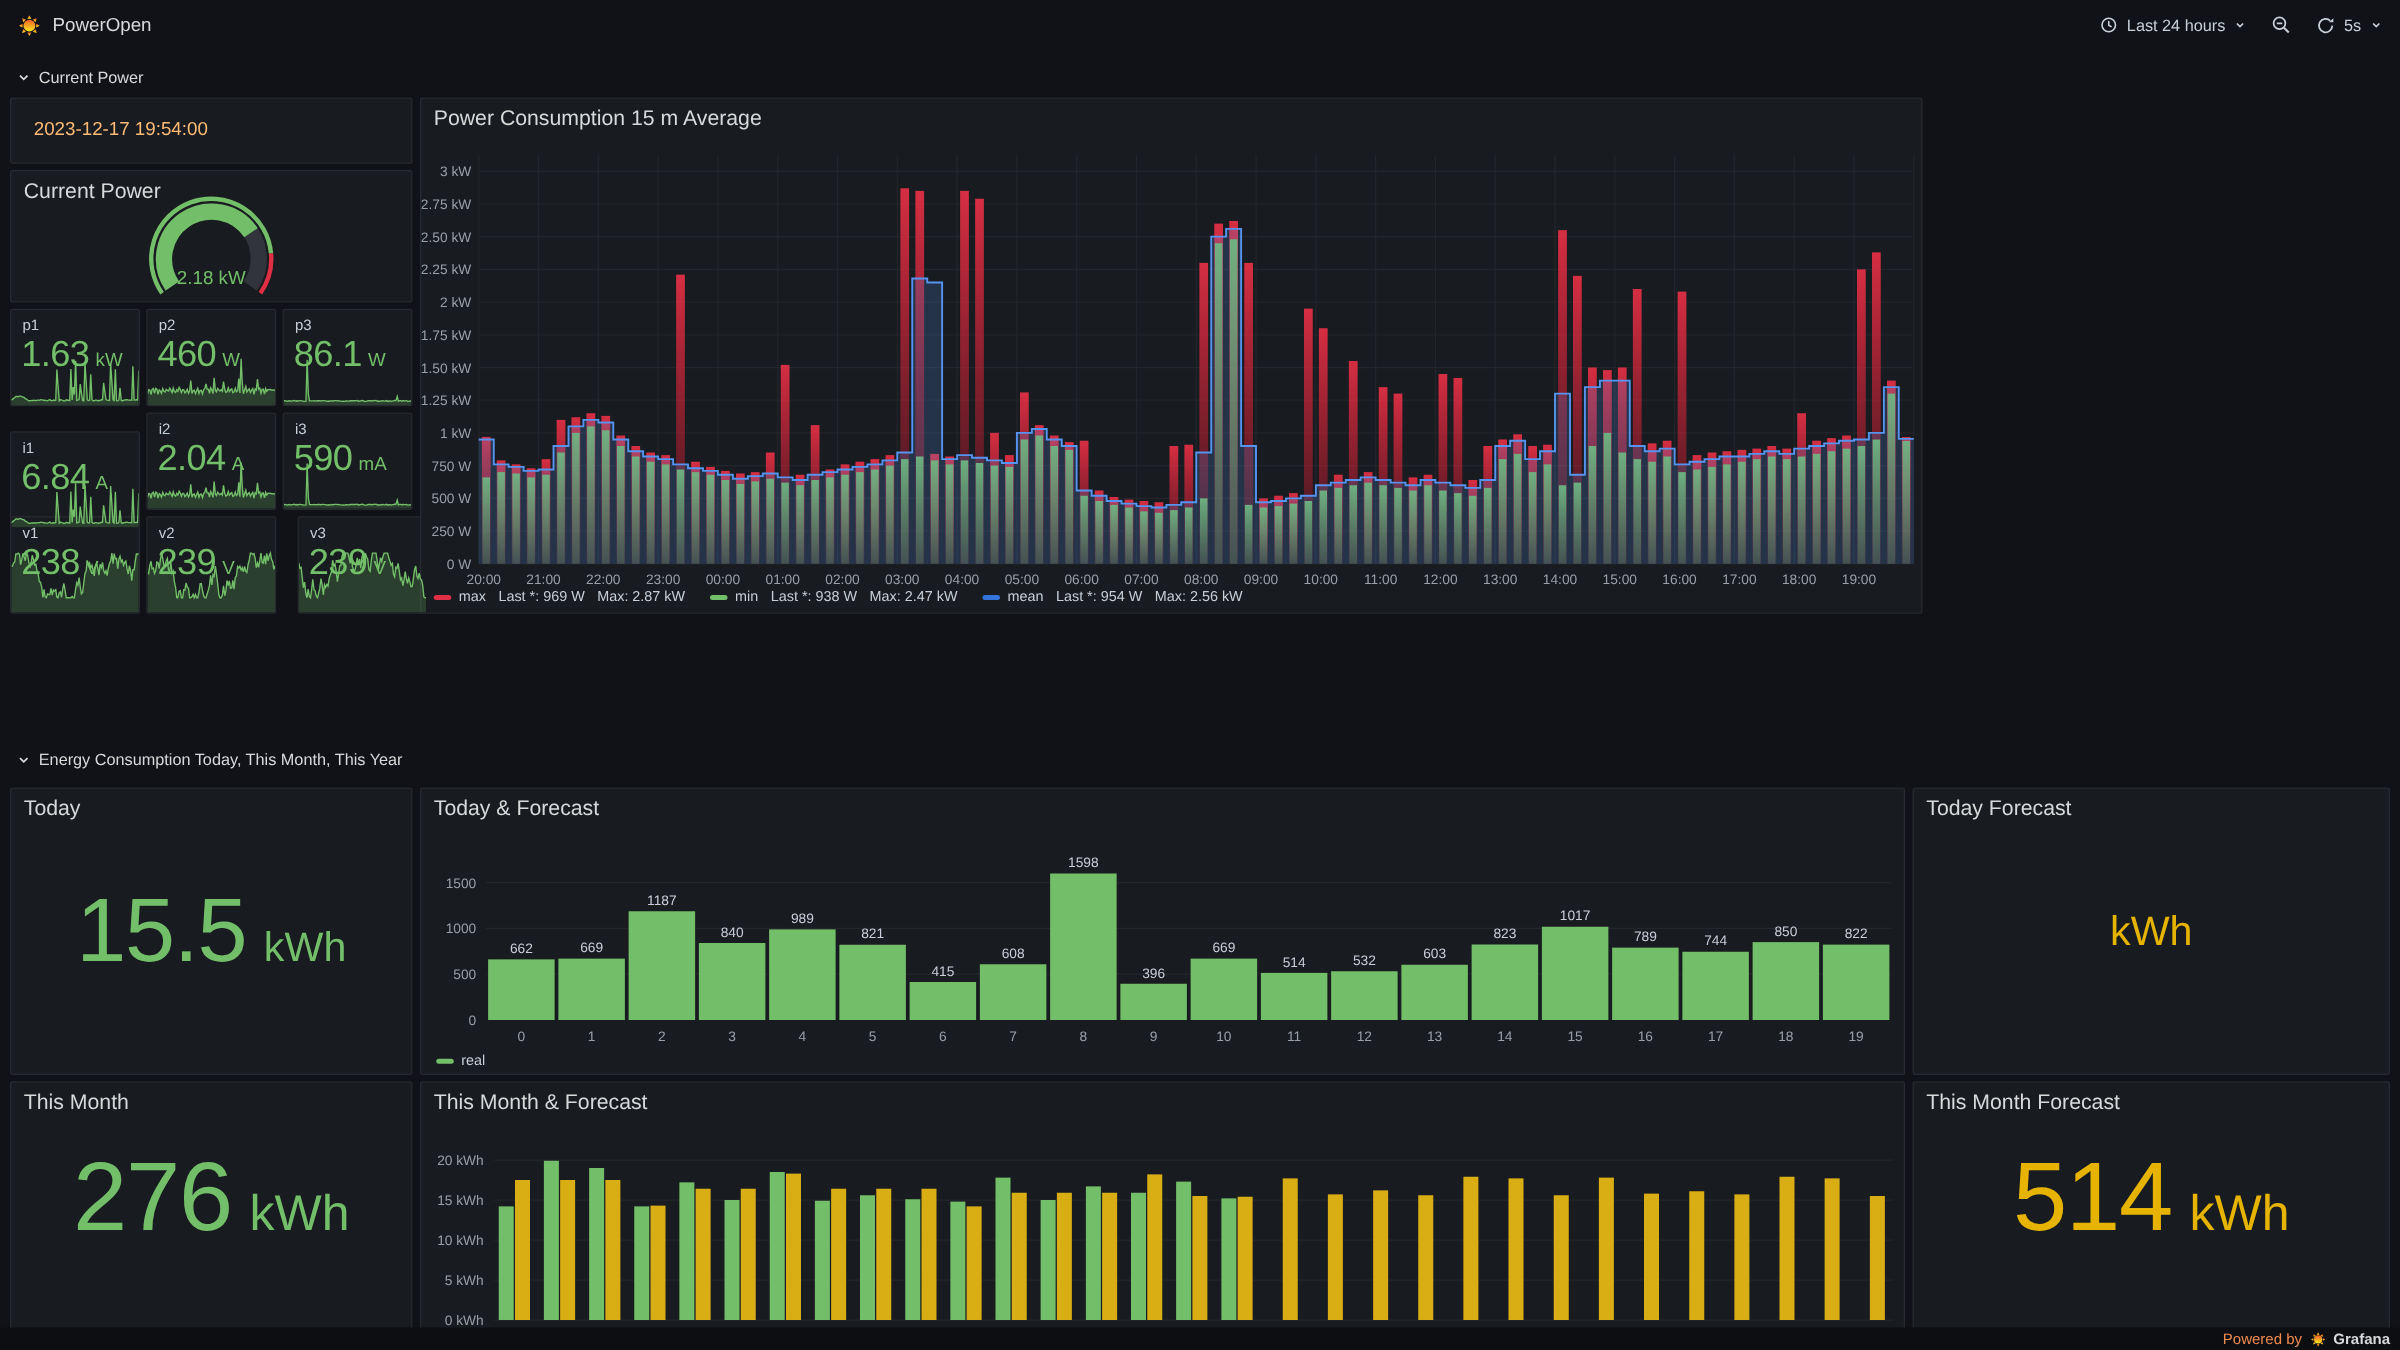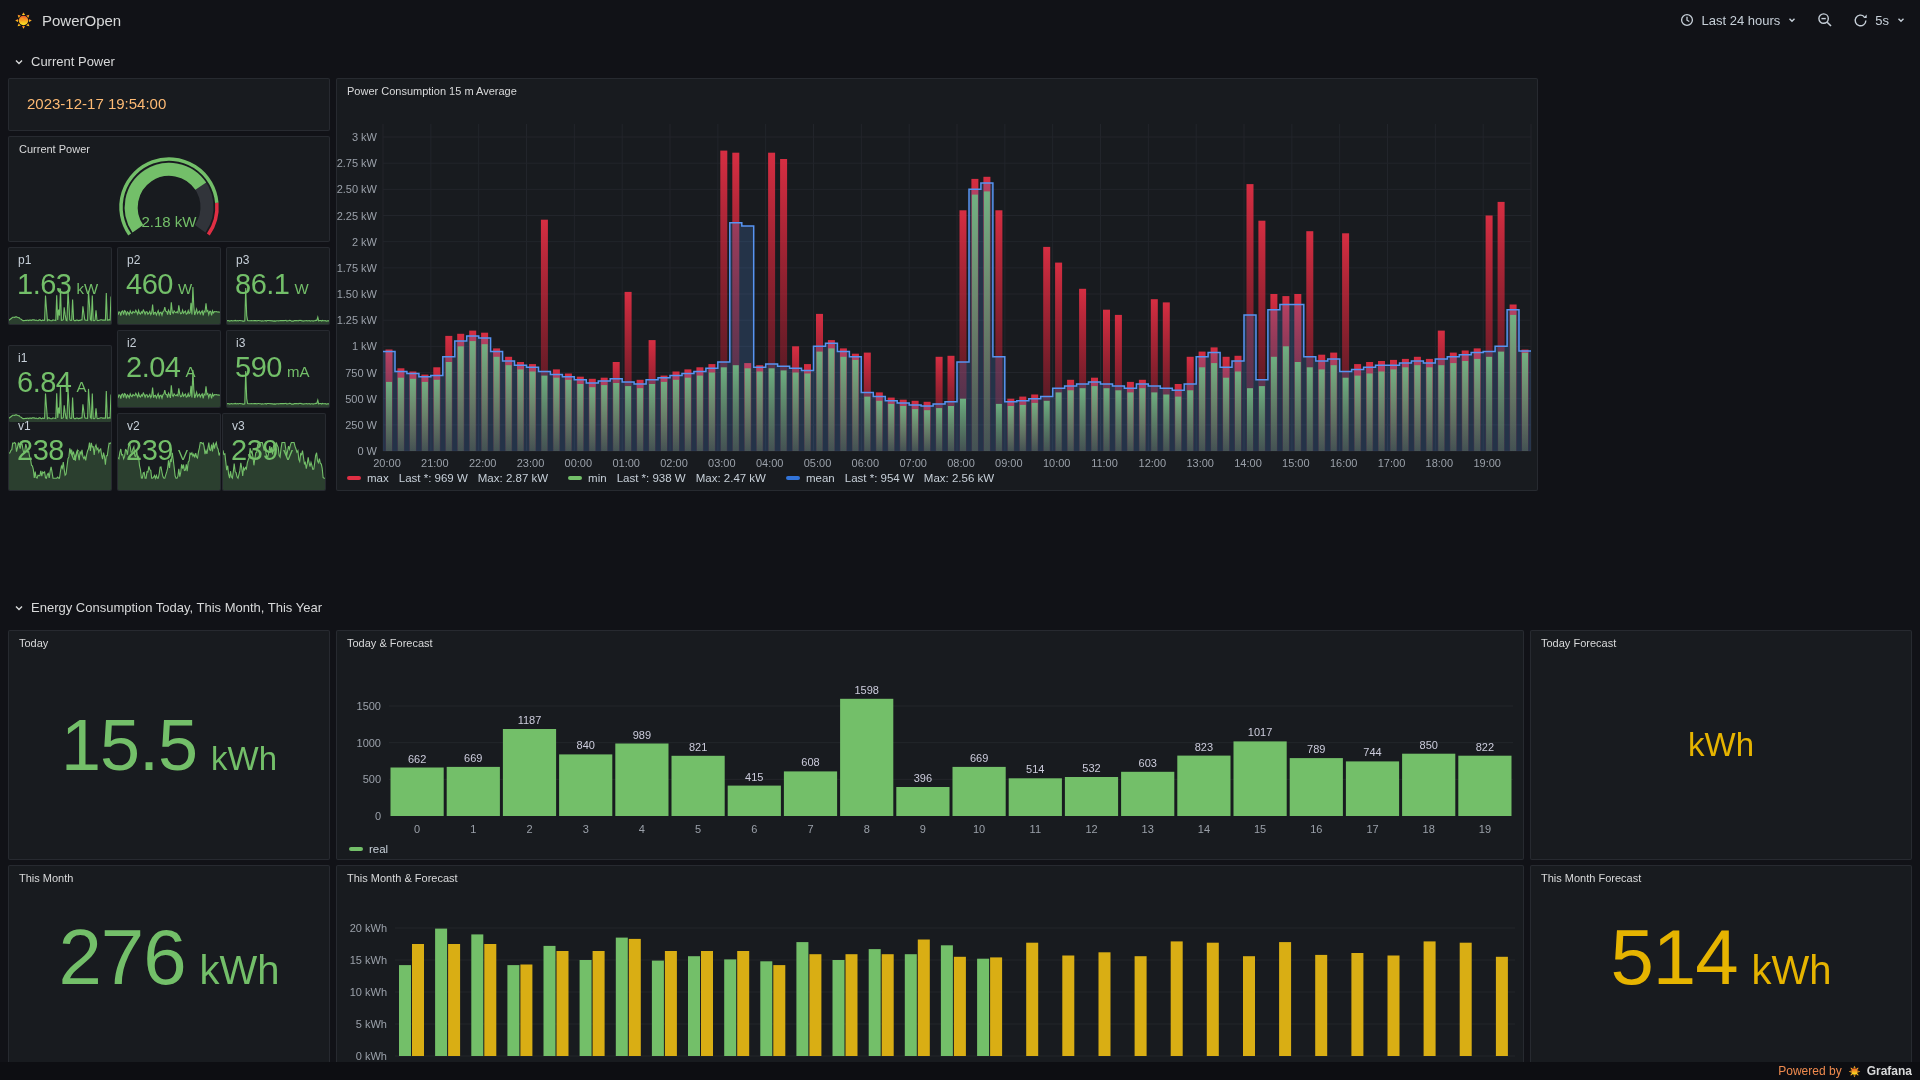--- a/index.html
+++ b/index.html
@@ -11,21 +11,21 @@
   .hleft{display:flex;align-items:center;gap:9px;}
   .brand{font-size:15px;font-weight:500;color:#d8d9da;}
   .hright{display:flex;align-items:center;gap:20px;color:#c7d0d9;font-size:13px;}
   .hbtn{display:flex;align-items:center;gap:7px;cursor:pointer;}
   
   .rowhead{position:absolute;display:flex;align-items:center;gap:7px;color:#d8d9da;
     font-size:13px;font-weight:500;cursor:pointer;}
   
   .panel{position:absolute;background:#181b1f;border:1px solid rgba(204,204,220,0.09);
     border-radius:2px;box-sizing:border-box;overflow:hidden;}
-  .ptitle{position:absolute;top:6px;left:10px;font-size:11px;color:#d8d9da;font-weight:500;z-index:3;}
+  .ptitle{position:absolute;top:6px;left:10px;font-size:17px;color:#d8d9da;font-weight:500;z-index:3;}
   
   .slabel{position:absolute;top:5px;left:9px;font-size:12px;color:#c7d0d9;z-index:2;}
   .sval{position:absolute;top:20px;left:8px;display:flex;align-items:baseline;color:#73BF69;z-index:2;}
   .sval .n{font-size:29px;font-weight:500;letter-spacing:-0.5px;}
   .sval .u{font-size:15px;margin-left:5px;font-weight:500;}
   .spark{position:absolute;left:0;right:0;bottom:0;z-index:1;}
   
   .bigstat{position:absolute;inset:0;display:flex;align-items:center;justify-content:center;}
   .bigstat .inner{display:flex;align-items:baseline;gap:14px;}
   .bigstat .num{font-size:72px;font-weight:500;letter-spacing:-1px;}
@@ -232,21 +232,21 @@
     <div class="slabel">v2</div>
     <div class="sval">
         <span class="n">239</span>
         <span class="u">V</span>
       </div>
     <svg class="spark" width="102" height="52">
         <path d="M0,52 L0.0,19.7L0.9,20.7L1.9,14.1L2.8,11.0L3.7,17.0L4.7,16.5L5.6,20.7L6.6,18.4L7.5,11.6L8.4,12.1L9.4,16.8L10.3,9.7L11.2,5.1L12.2,8.7L13.1,14.3L14.0,14.3L15.0,10.8L15.9,8.8L16.8,18.0L17.8,18.6L18.7,12.3L19.7,20.6L20.6,18.9L21.5,27.6L22.5,32.0L23.4,40.1L24.3,40.2L25.3,34.9L26.2,34.4L27.1,40.2L28.1,40.2L29.0,33.8L29.9,34.1L30.9,28.3L31.8,31.7L32.8,32.6L33.7,40.2L34.6,40.2L35.6,39.2L36.5,37.4L37.4,40.2L38.4,37.5L39.3,40.2L40.2,40.2L41.2,35.8L42.1,29.1L43.0,28.9L44.0,34.5L44.9,38.5L45.9,40.2L46.8,40.2L47.7,37.2L48.7,33.9L49.6,30.3L50.5,22.3L51.5,30.0L52.4,21.7L53.3,23.0L54.3,14.8L55.2,21.5L56.1,28.8L57.1,37.8L58.0,40.2L59.0,40.2L59.9,38.1L60.8,30.7L61.8,38.6L62.7,34.5L63.6,26.4L64.6,30.5L65.5,26.7L66.4,32.6L67.4,32.2L68.3,26.3L69.2,33.3L70.2,24.1L71.1,22.9L72.1,15.2L73.0,16.4L73.9,14.9L74.9,18.0L75.8,16.2L76.7,19.5L77.7,15.2L78.6,19.0L79.5,20.0L80.5,13.6L81.4,9.9L82.3,4.5L83.3,4.5L84.2,5.7L85.2,4.9L86.1,8.7L87.0,16.1L88.0,12.4L88.9,15.9L89.8,10.6L90.8,4.5L91.7,12.0L92.6,12.5L93.6,6.5L94.5,13.4L95.4,4.6L96.4,10.6L97.3,6.7L98.3,4.5L99.2,9.6L100.1,11.2L101.1,17.5L102.0,14.6L102,52Z" fill="rgba(115,191,105,0.22)"></path>
         <path d="M0.0,19.7L0.9,20.7L1.9,14.1L2.8,11.0L3.7,17.0L4.7,16.5L5.6,20.7L6.6,18.4L7.5,11.6L8.4,12.1L9.4,16.8L10.3,9.7L11.2,5.1L12.2,8.7L13.1,14.3L14.0,14.3L15.0,10.8L15.9,8.8L16.8,18.0L17.8,18.6L18.7,12.3L19.7,20.6L20.6,18.9L21.5,27.6L22.5,32.0L23.4,40.1L24.3,40.2L25.3,34.9L26.2,34.4L27.1,40.2L28.1,40.2L29.0,33.8L29.9,34.1L30.9,28.3L31.8,31.7L32.8,32.6L33.7,40.2L34.6,40.2L35.6,39.2L36.5,37.4L37.4,40.2L38.4,37.5L39.3,40.2L40.2,40.2L41.2,35.8L42.1,29.1L43.0,28.9L44.0,34.5L44.9,38.5L45.9,40.2L46.8,40.2L47.7,37.2L48.7,33.9L49.6,30.3L50.5,22.3L51.5,30.0L52.4,21.7L53.3,23.0L54.3,14.8L55.2,21.5L56.1,28.8L57.1,37.8L58.0,40.2L59.0,40.2L59.9,38.1L60.8,30.7L61.8,38.6L62.7,34.5L63.6,26.4L64.6,30.5L65.5,26.7L66.4,32.6L67.4,32.2L68.3,26.3L69.2,33.3L70.2,24.1L71.1,22.9L72.1,15.2L73.0,16.4L73.9,14.9L74.9,18.0L75.8,16.2L76.7,19.5L77.7,15.2L78.6,19.0L79.5,20.0L80.5,13.6L81.4,9.9L82.3,4.5L83.3,4.5L84.2,5.7L85.2,4.9L86.1,8.7L87.0,16.1L88.0,12.4L88.9,15.9L89.8,10.6L90.8,4.5L91.7,12.0L92.6,12.5L93.6,6.5L94.5,13.4L95.4,4.6L96.4,10.6L97.3,6.7L98.3,4.5L99.2,9.6L100.1,11.2L101.1,17.5L102.0,14.6" fill="none" stroke="#73BF69" stroke-width="1.1"></path>
       </svg>
   </div>
-  <div class="panel" style="left:222px;top:413px;width:104px;height:78px;">
+  <div class="panel" style="left:238px;top:413px;width:104px;height:78px;">
     <div class="slabel">v3</div>
     <div class="sval">
         <span class="n">239</span>
         <span class="u">V</span>
       </div>
     <svg class="spark" width="102" height="52">
         <path d="M0,52 L0.0,12.3L0.9,16.5L1.9,15.9L2.8,24.1L3.7,32.2L4.7,27.7L5.6,36.2L6.6,40.2L7.5,33.2L8.4,38.9L9.4,40.2L10.3,33.6L11.2,25.5L12.2,33.8L13.1,34.6L14.0,38.8L15.0,40.2L15.9,36.6L16.8,32.9L17.8,24.8L18.7,29.7L19.7,37.9L20.6,29.8L21.5,31.9L22.5,29.5L23.4,30.9L24.3,24.9L25.3,21.7L26.2,19.4L27.1,10.2L28.1,14.9L29.0,13.2L29.9,18.3L30.9,27.3L31.8,21.2L32.8,14.7L33.7,14.4L34.6,6.9L35.6,4.5L36.5,4.5L37.4,4.5L38.4,4.5L39.3,4.5L40.2,8.2L41.2,12.6L42.1,7.1L43.0,15.3L44.0,18.6L44.9,18.4L45.9,13.8L46.8,8.2L47.7,13.9L48.7,9.2L49.6,16.5L50.5,8.1L51.5,4.5L52.4,12.3L53.3,4.5L54.3,7.6L55.2,9.3L56.1,17.6L57.1,19.1L58.0,10.6L59.0,4.6L59.9,4.5L60.8,4.5L61.8,4.5L62.7,10.3L63.6,18.2L64.6,12.8L65.5,8.1L66.4,11.1L67.4,7.1L68.3,4.5L69.2,4.5L70.2,4.5L71.1,4.5L72.1,8.6L73.0,11.0L73.9,14.2L74.9,12.7L75.8,21.4L76.7,23.4L77.7,15.7L78.6,16.6L79.5,12.7L80.5,19.5L81.4,25.8L82.3,24.4L83.3,30.6L84.2,25.9L85.2,19.3L86.1,25.0L87.0,28.6L88.0,24.4L88.9,27.5L89.8,31.3L90.8,31.1L91.7,24.9L92.6,17.7L93.6,14.8L94.5,22.8L95.4,24.7L96.4,20.6L97.3,25.2L98.3,26.1L99.2,30.4L100.1,39.5L101.1,40.2L102.0,40.2L102,52Z" fill="rgba(115,191,105,0.22)"></path>
         <path d="M0.0,12.3L0.9,16.5L1.9,15.9L2.8,24.1L3.7,32.2L4.7,27.7L5.6,36.2L6.6,40.2L7.5,33.2L8.4,38.9L9.4,40.2L10.3,33.6L11.2,25.5L12.2,33.8L13.1,34.6L14.0,38.8L15.0,40.2L15.9,36.6L16.8,32.9L17.8,24.8L18.7,29.7L19.7,37.9L20.6,29.8L21.5,31.9L22.5,29.5L23.4,30.9L24.3,24.9L25.3,21.7L26.2,19.4L27.1,10.2L28.1,14.9L29.0,13.2L29.9,18.3L30.9,27.3L31.8,21.2L32.8,14.7L33.7,14.4L34.6,6.9L35.6,4.5L36.5,4.5L37.4,4.5L38.4,4.5L39.3,4.5L40.2,8.2L41.2,12.6L42.1,7.1L43.0,15.3L44.0,18.6L44.9,18.4L45.9,13.8L46.8,8.2L47.7,13.9L48.7,9.2L49.6,16.5L50.5,8.1L51.5,4.5L52.4,12.3L53.3,4.5L54.3,7.6L55.2,9.3L56.1,17.6L57.1,19.1L58.0,10.6L59.0,4.6L59.9,4.5L60.8,4.5L61.8,4.5L62.7,10.3L63.6,18.2L64.6,12.8L65.5,8.1L66.4,11.1L67.4,7.1L68.3,4.5L69.2,4.5L70.2,4.5L71.1,4.5L72.1,8.6L73.0,11.0L73.9,14.2L74.9,12.7L75.8,21.4L76.7,23.4L77.7,15.7L78.6,16.6L79.5,12.7L80.5,19.5L81.4,25.8L82.3,24.4L83.3,30.6L84.2,25.9L85.2,19.3L86.1,25.0L87.0,28.6L88.0,24.4L88.9,27.5L89.8,31.3L90.8,31.1L91.7,24.9L92.6,17.7L93.6,14.8L94.5,22.8L95.4,24.7L96.4,20.6L97.3,25.2L98.3,26.1L99.2,30.4L100.1,39.5L101.1,40.2L102.0,40.2" fill="none" stroke="#73BF69" stroke-width="1.1"></path>
       </svg>
   </div>

